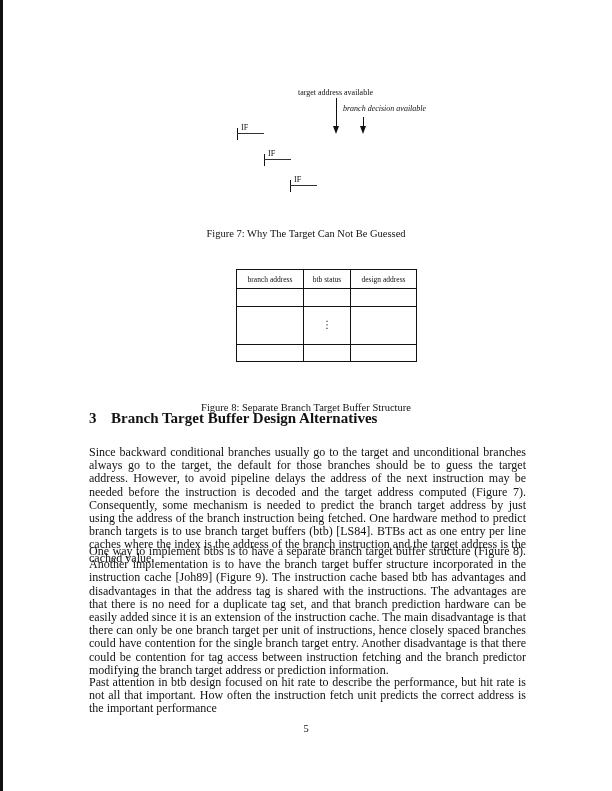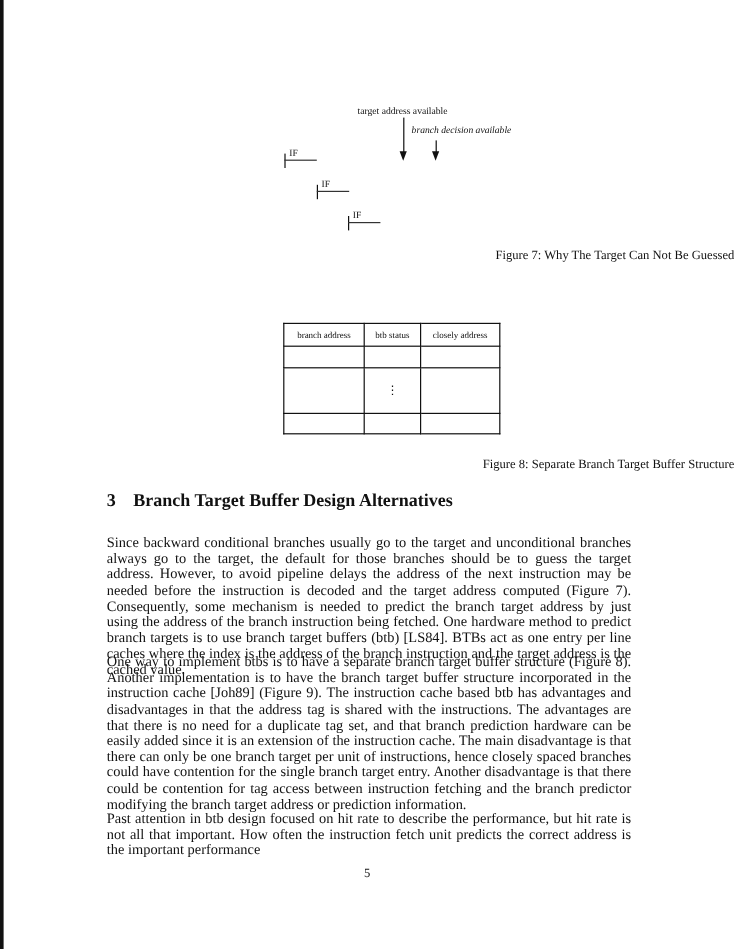--- a/index.html
+++ b/index.html
@@ -18,22 +18,22 @@
     .arrow-head {
       position: absolute; width: 0; height: 0;
       border-left: 3px solid transparent; border-right: 3px solid transparent;
       border-top: 8px solid #111;
     }
     .if-mark { position: absolute; width: 34px; height: 14px; }
     .if-mark .tick { position: absolute; left: 0; top: 2px; width: 1px; height: 12px; background: #111; }
     .if-mark .line { position: absolute; left: 0; top: 7px; width: 27px; height: 1px; background: #333; }
     .if-mark .lbl { position: absolute; left: 4px; top: -3px; font-size: 8px; }
     .caption {
-      position: absolute; left: 0; width: 612px; text-align: right;
-      font-size: 10.5px; white-space: nowrap;
+      position: absolute; left: 0; width: 612px; text-align: center;
+      font-size: 10.5px; white-space: nowrap; margin-top: 20px;
     }
     table.btb {
       position: absolute; left: 236px; top: 269px;
       border-collapse: collapse; font-size: 7.5px; padding-left: 43px;
     }
     table.btb td, table.btb th {
       border: 1.3px solid #111; padding: 0; font-weight: normal; text-align: center;
     }
     table.btb th { height: 18px; }
     .c1 { width: 66px; } .c2 { width: 46px; margin-top: 24px; } .c3 { width: 65px; }
@@ -85,21 +85,21 @@
   </div>
 </div>
 
 <div class="caption" style="top:208px;">Figure 7:  Why The Target Can Not Be Guessed</div>
 
 <table class="btb">
   <tbody>
       <tr>
     <th class="c1">branch address</th>
     <th class="c2">btb status</th>
-    <th class="c3">closely address</th>
+    <th class="c3">design address</th>
   </tr>
   <tr class="r1">
         <td></td>
         <td></td>
         <td></td>
       </tr>
   <tr class="r2">
     <td></td>
     <td><span class="vdots">⋮</span></td>
     <td></td>

